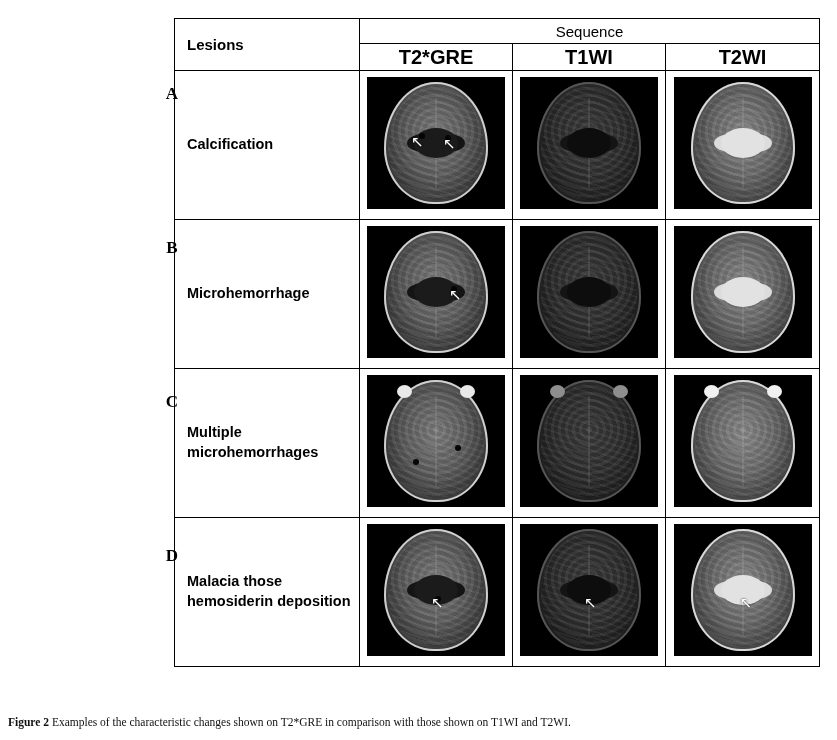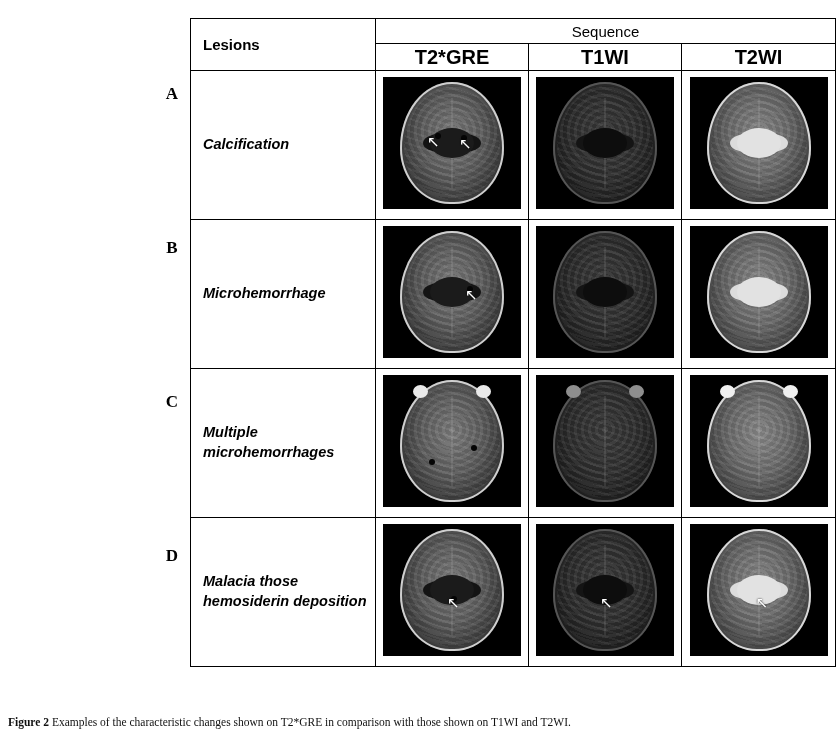--- a/index.html
+++ b/index.html
@@ -30,21 +30,21 @@
     font-size: 17px;
     font-weight: bold;
     font-family: "Liberation Serif", serif;
     color: #000;
     width: 24px;
     text-align: center;
   }
 
   table.fig-table {
     position: absolute;
-    left: 190px;
+    left: 174px;
     top: 18px;
     width: 645px;
     border-collapse: collapse;
     table-layout: fixed;
   }
   table.fig-table td, table.fig-table th {
     border: 1px solid #000;
     padding: 0;
     vertical-align: middle;
   }
@@ -69,21 +69,20 @@
     padding-left: 12px !important;
   }
 
   .lesion-cell {
     font-size: 14.5px;
     font-weight: bold;
     padding-left: 12px !important;
     padding-right: 6px !important;
     line-height: 1.35;
     text-align: left;
-    font-style: italic;
   }
 
   .img-cell {
     text-align: center;
     padding: 6px 0 !important;
   }
 
   
   .mri {
     width: 138px;

